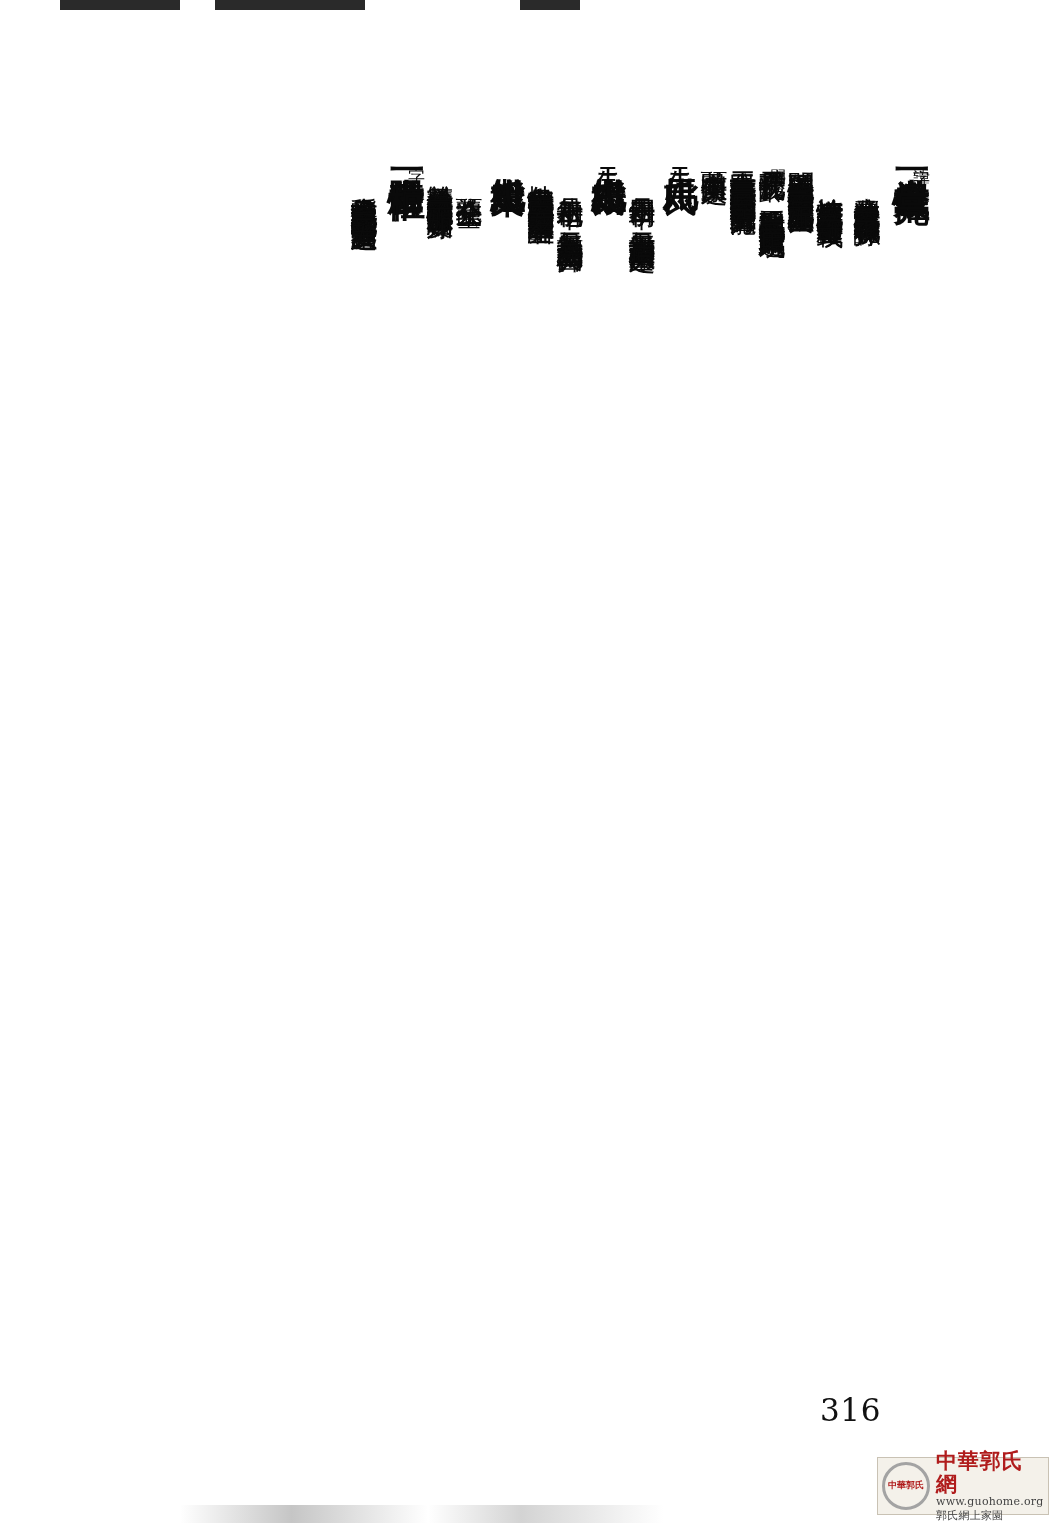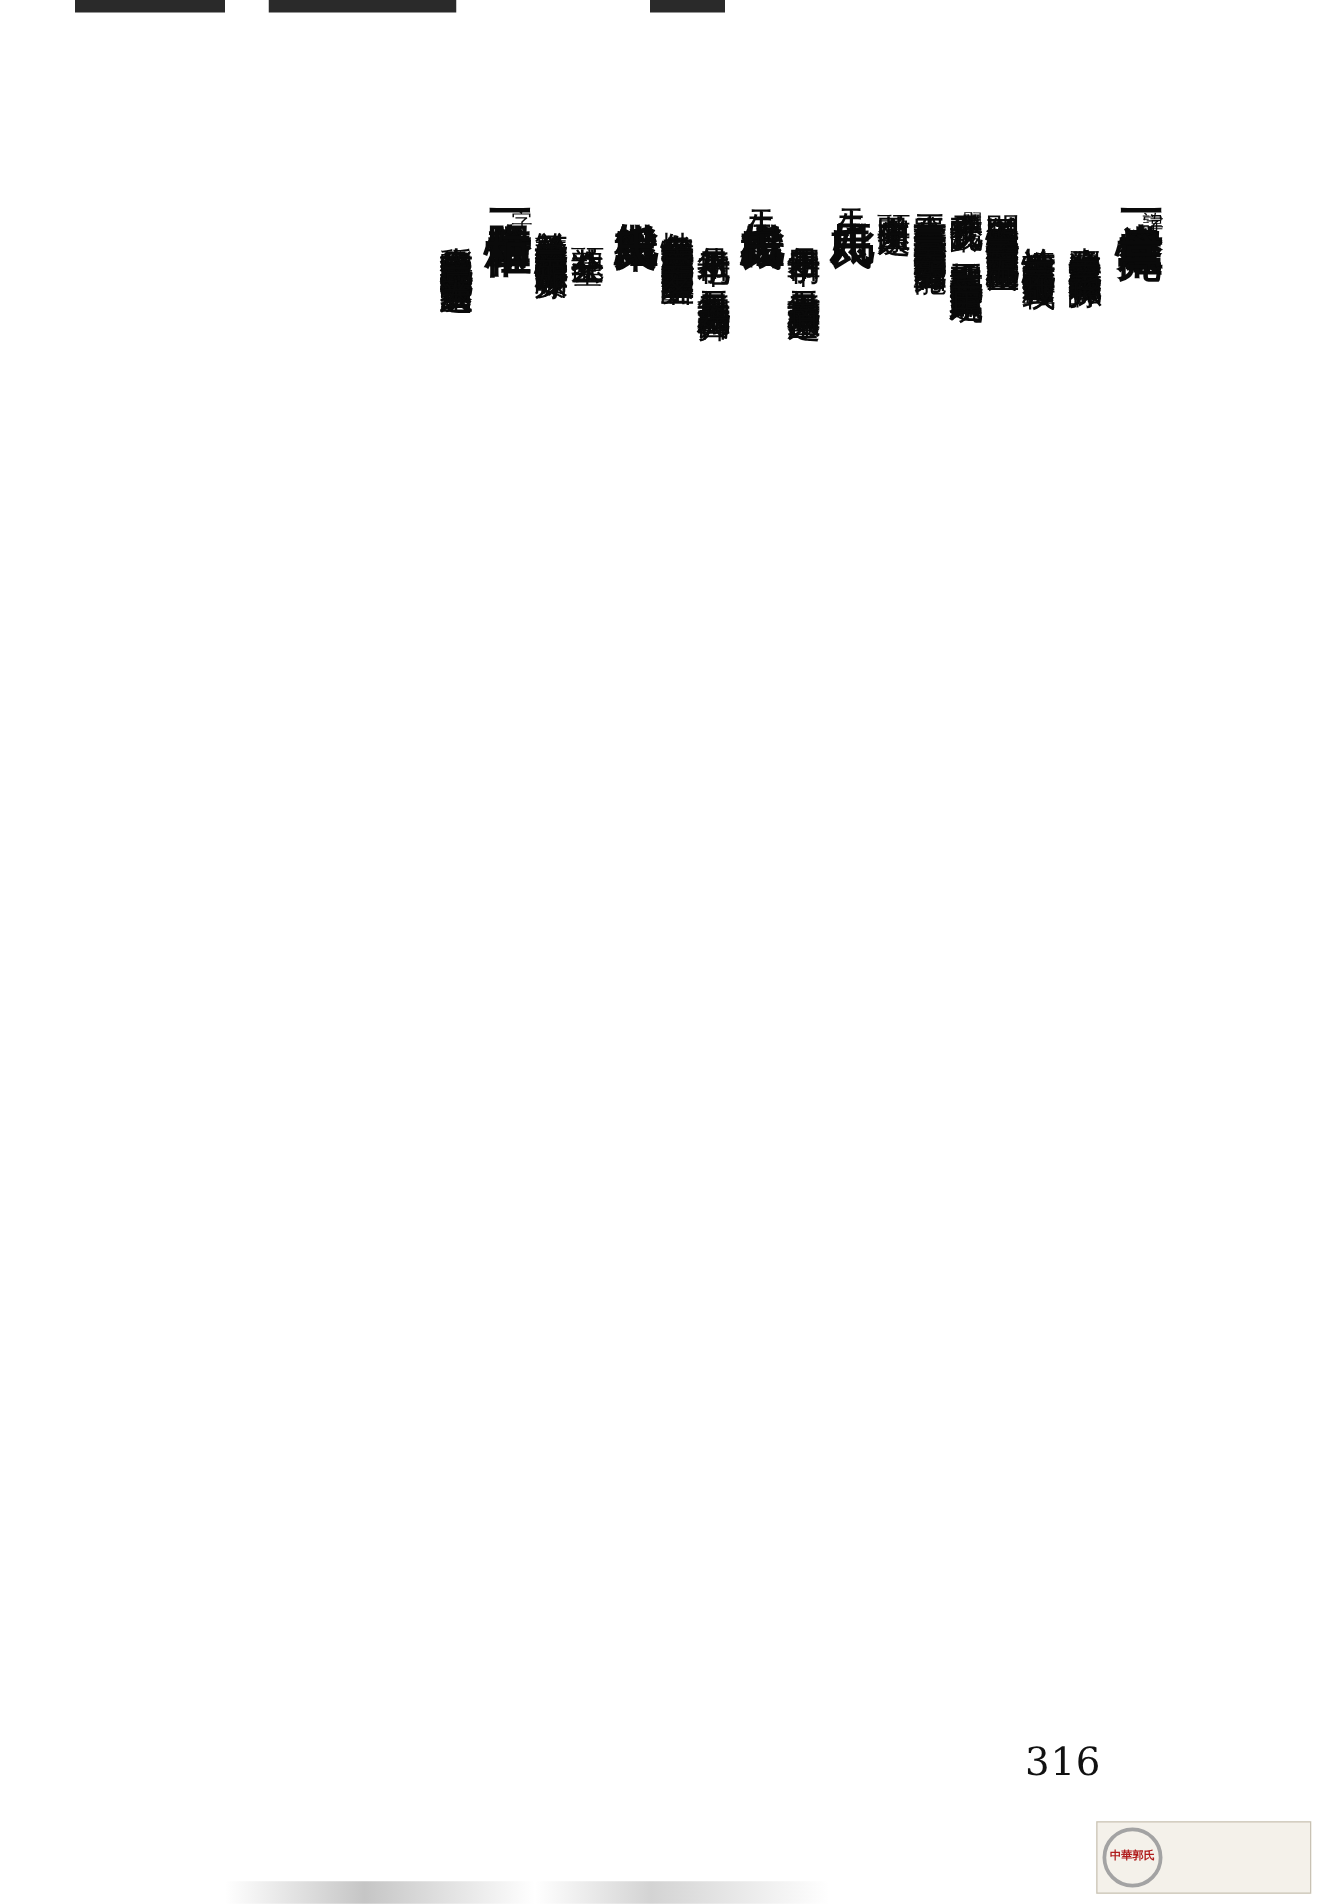--- a/index.html
+++ b/index.html
@@ -250,15 +250,20 @@
     </div>
 
   </div>
 
   <div class="page-number">316</div>
 
   <div class="scan-bottom-smudge" style="left:180px;width:620px;"></div>
 
   <div class="watermark">
     <div class="wm-seal">中華郭氏</div>
+    <div class="wm-text">
+      <div class="wm-title">中華郭氏網</div>
+      <div class="wm-sub">www.guohome.org</div>
+      <div class="wm-sub2">郭氏網上家園</div>
+    </div>
   </div>
 
 </div>
 
 </body></html>

